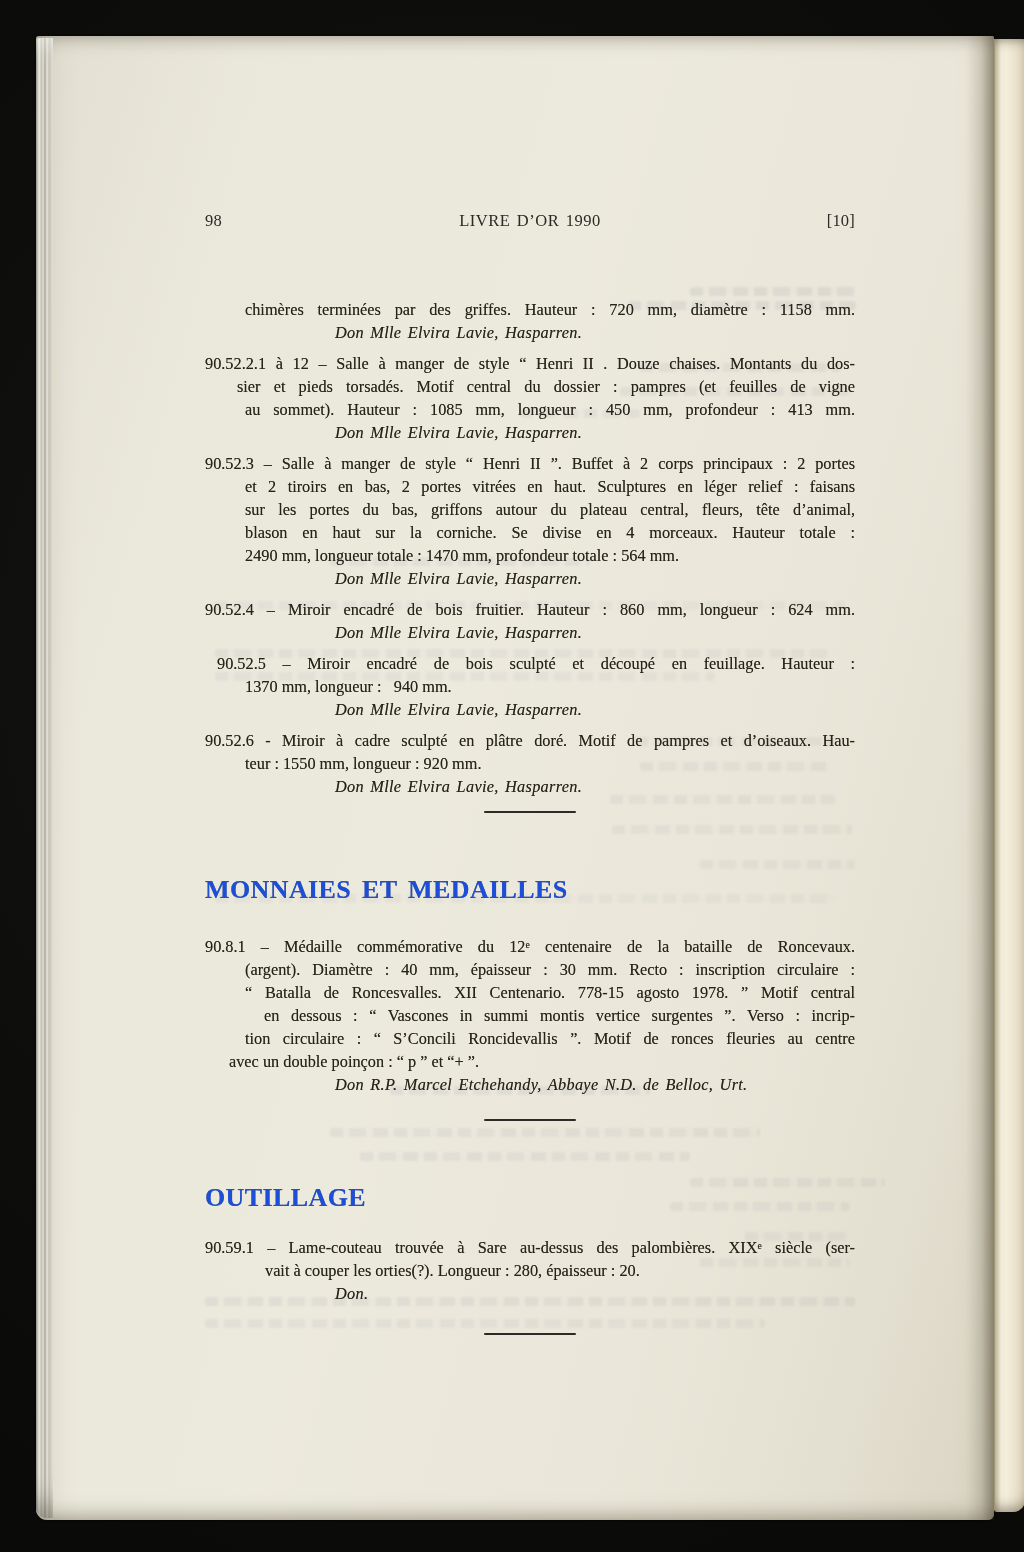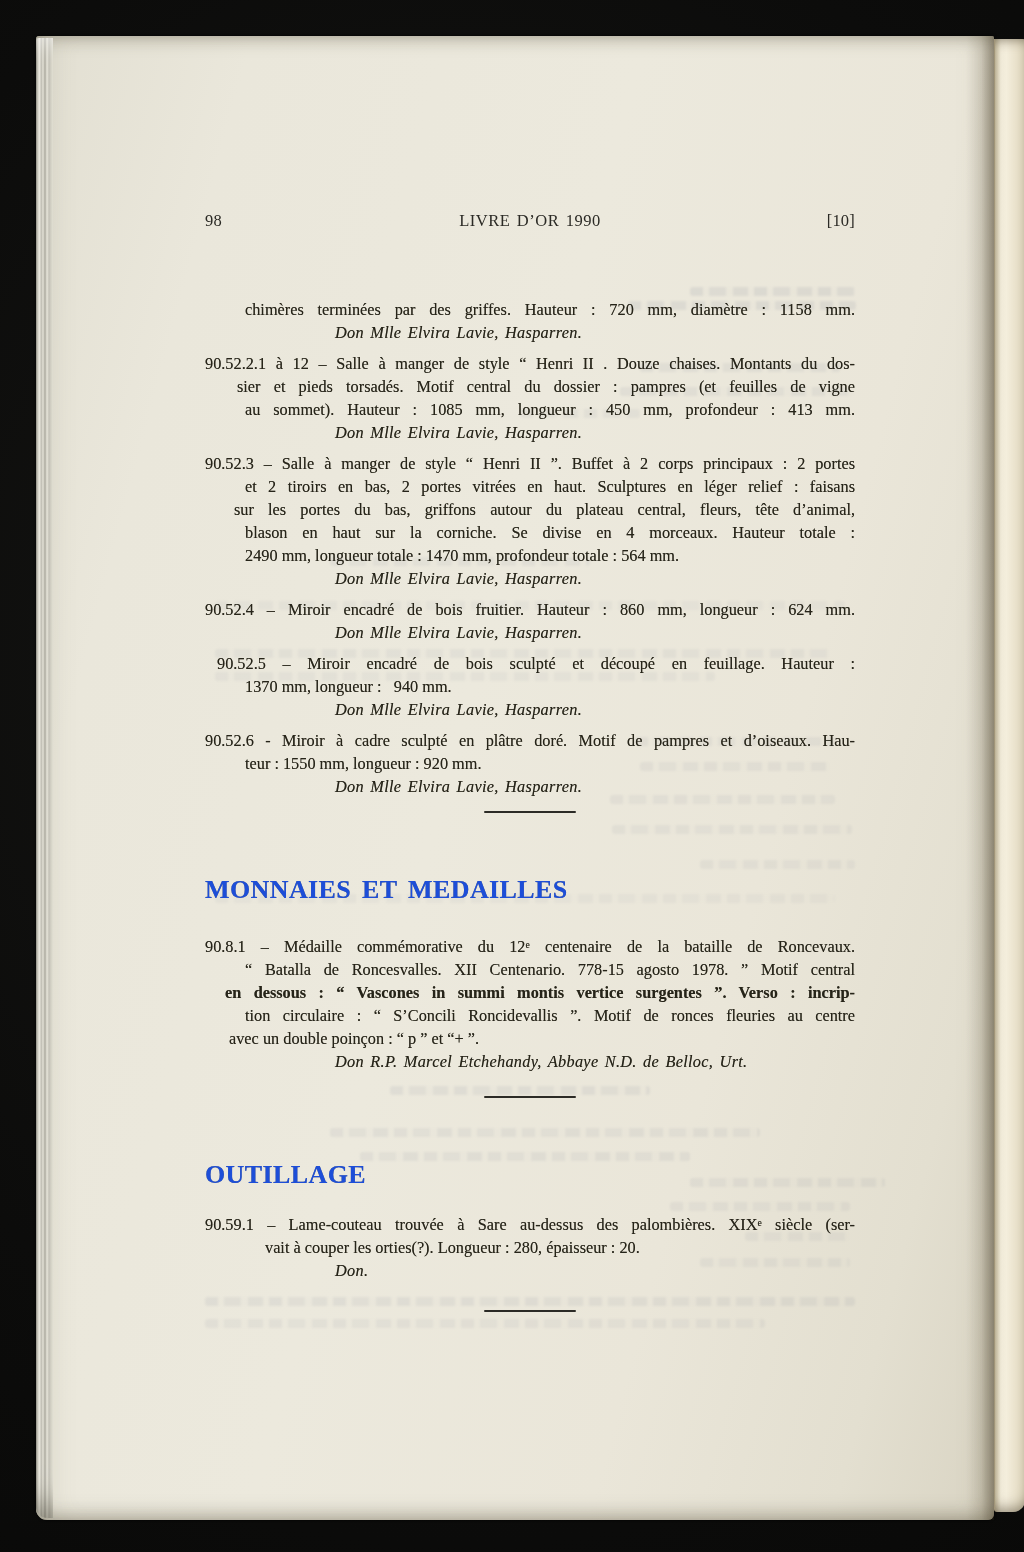--- a/index.html
+++ b/index.html
@@ -123,21 +123,21 @@
     </div>
     <div class="para">
       <div class="line just" style="margin-left: 0px;">90.52.2.1 à 12 – Salle à manger de style “ Henri II . Douze chaises. Montants du dos-</div>
       <div class="line just" style="margin-left: 32px;">sier et pieds torsadés. Motif central du dossier : pampres (et feuilles de vigne</div>
       <div class="line just" style="margin-left: 40px;">au sommet). Hauteur : 1085 mm, longueur : 450 mm, profondeur : 413 mm.</div>
       <div class="don-line">Don Mlle Elvira Lavie, Hasparren.</div>
     </div>
     <div class="para">
       <div class="line just" style="margin-left: 0px;">90.52.3 – Salle à manger de style “ Henri II ”. Buffet à 2 corps principaux : 2 portes</div>
       <div class="line just" style="margin-left: 40px;">et 2 tiroirs en bas, 2 portes vitrées en haut. Sculptures en léger relief : faisans</div>
-      <div class="line just" style="margin-left: 29px;">sur les portes du bas, griffons autour du plateau central, fleurs, tête d’animal,</div>
+      <div class="line just" style="margin-left: 40px;">sur les portes du bas, griffons autour du plateau central, fleurs, tête d’animal,</div>
       <div class="line just" style="margin-left: 40px;">blason en haut sur la corniche. Se divise en 4 morceaux. Hauteur totale :</div>
       <div class="line" style="margin-left: 40px;">2490 mm, longueur totale : 1470 mm, profondeur totale : 564 mm.</div>
       <div class="don-line">Don Mlle Elvira Lavie, Hasparren.</div>
     </div>
     <div class="para">
       <div class="line just" style="margin-left: 0px;">90.52.4 – Miroir encadré de bois fruitier. Hauteur : 860 mm, longueur : 624 mm.</div>
       <div class="don-line">Don Mlle Elvira Lavie, Hasparren.</div>
     </div>
     <div class="para">
       <div class="line just" style="margin-left: 12px;">90.52.5 – Miroir encadré de bois sculpté et découpé en feuillage. Hauteur :</div>
@@ -146,22 +146,23 @@
     </div>
     <div class="para">
       <div class="line just" style="margin-left: 0px;">90.52.6 - Miroir à cadre sculpté en plâtre doré. Motif de pampres et d’oiseaux. Hau-</div>
       <div class="line" style="margin-left: 40px;">teur : 1550 mm, longueur : 920 mm.</div>
       <div class="don-line">Don Mlle Elvira Lavie, Hasparren.</div>
     </div>
     <div class="rule rule-1"></div>
     <div class="heading heading-1">MONNAIES ET MEDAILLES</div>
     <div class="para">
       <div class="line just" style="margin-left: 0px;">90.8.1 – Médaille commémorative du 12<sup class="sup">e</sup> centenaire de la bataille de Roncevaux.</div>
+      <div class="line just" style="margin-left: 40px;">(argent). Diamètre : 40 mm, épaisseur : 30 mm. Recto : inscription circulaire :</div>
       <div class="line just" style="margin-left: 40px;">“ Batalla de Roncesvalles. XII Centenario. 778-15 agosto 1978. ” Motif central</div>
-      <div class="line just" style="margin-left: 20px; font-weight: bold;">en dessous : “ Vascones in summi montis vertice surgentes ”. Verso : incrip-</div>
+      <div class="line just" style="margin-left: 59px;">en dessous : “ Vascones in summi montis vertice surgentes ”. Verso : incrip-</div>
       <div class="line just" style="margin-left: 40px;">tion circulaire : “ S’Concili Roncidevallis ”. Motif de ronces fleuries au centre</div>
       <div class="line" style="margin-left: 24px;">avec un double poinçon : “ p ” et “+ ”.</div>
       <div class="don-line">Don R.P. Marcel Etchehandy, Abbaye N.D. de Belloc, Urt.</div>
     </div>
     <div class="rule rule-2"></div>
     <div class="heading heading-2">OUTILLAGE</div>
     <div class="para">
       <div class="line just" style="margin-left: 0px;">90.59.1 – Lame-couteau trouvée à Sare au-dessus des palombières. XIX<sup class="sup">e</sup> siècle (ser-</div>
       <div class="line" style="margin-left: 60px;">vait à couper les orties(?). Longueur : 280, épaisseur : 20.</div>
       <div class="don-line">Don.</div>

